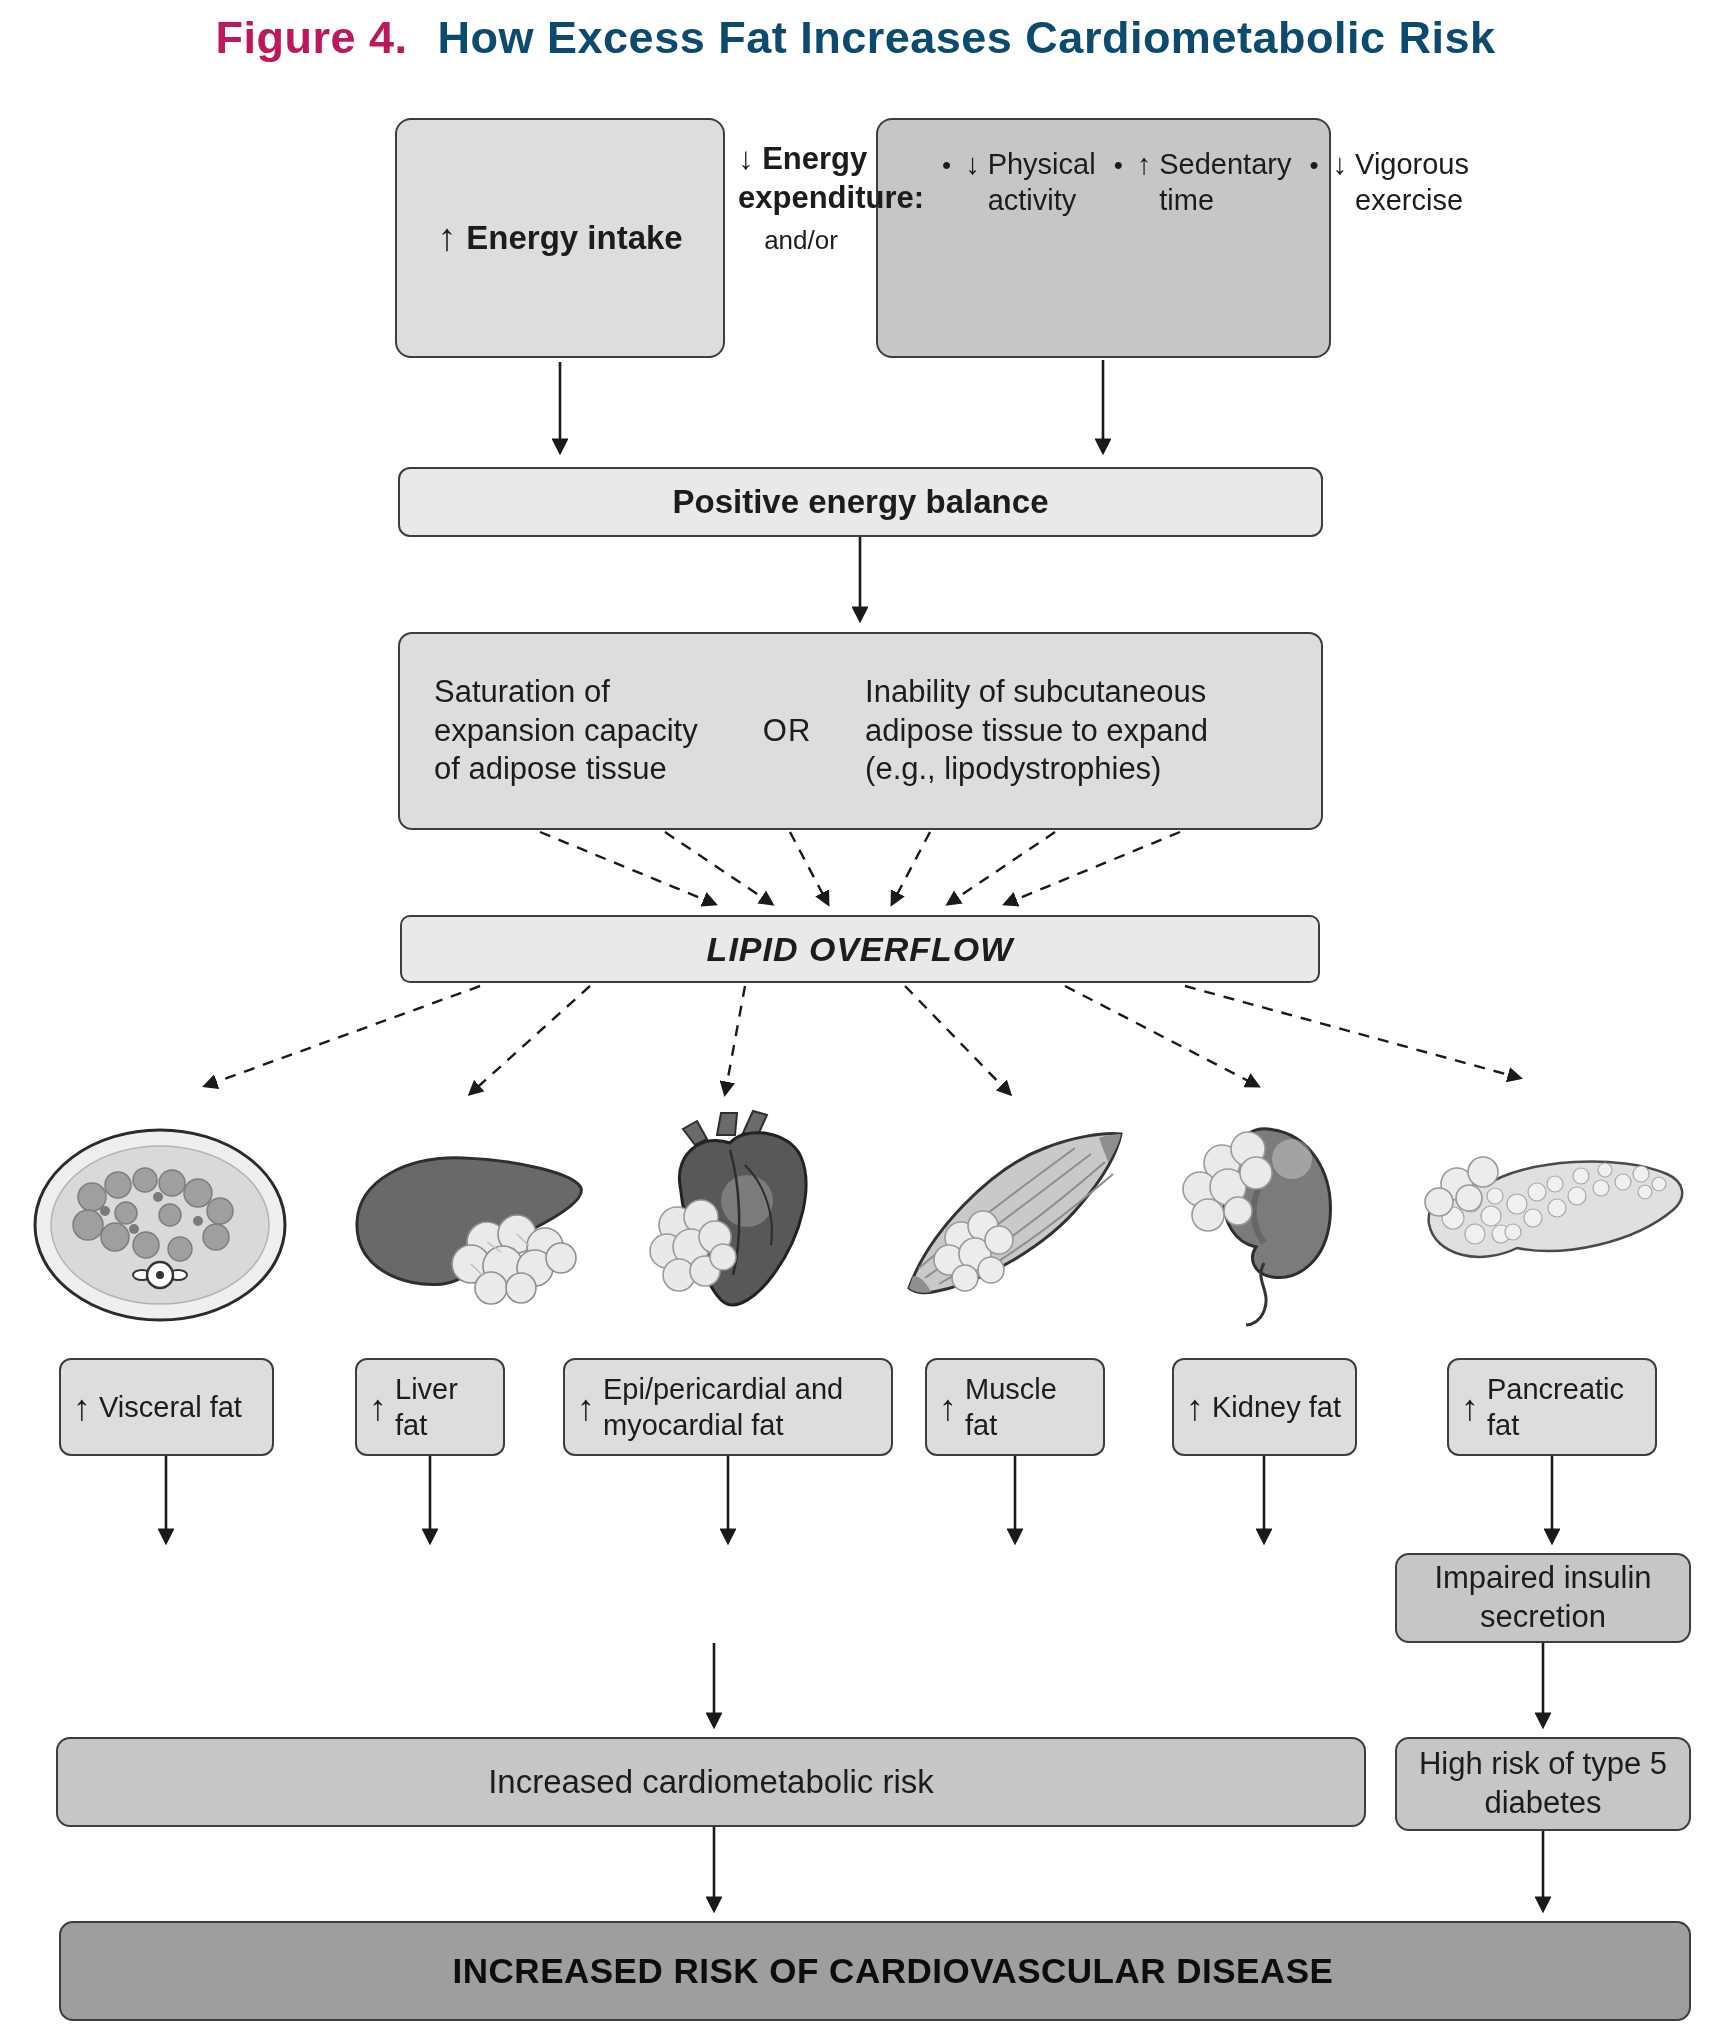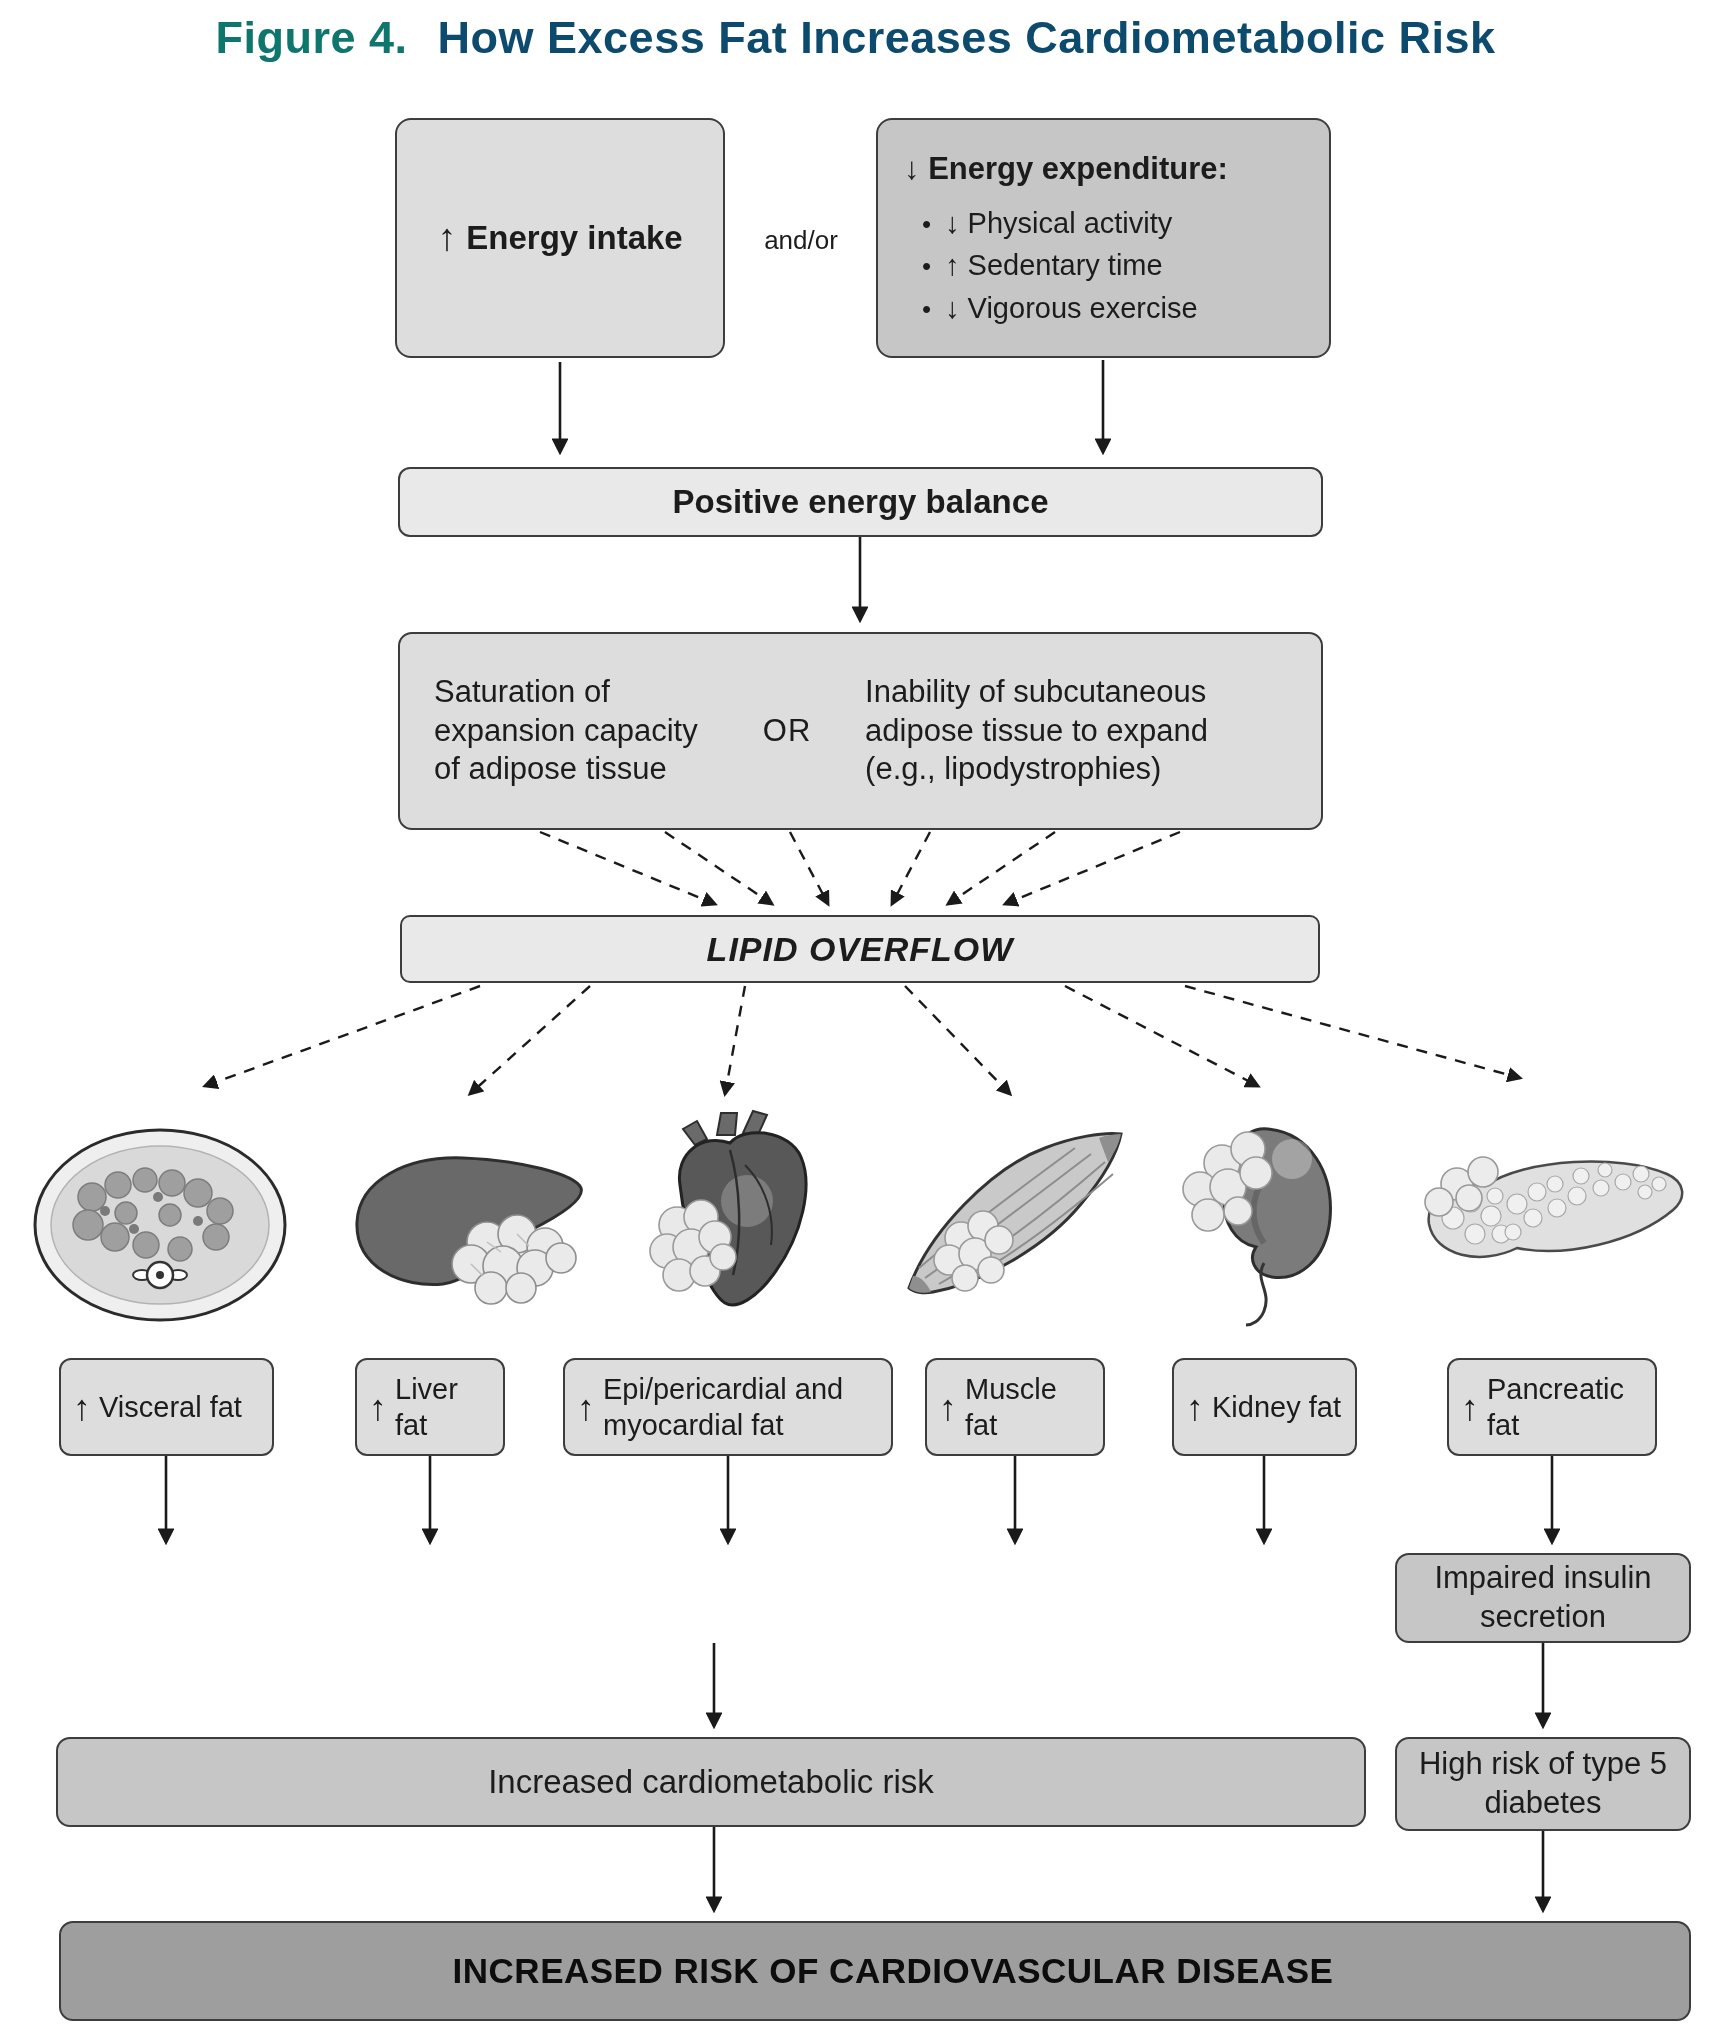--- a/index.html
+++ b/index.html
@@ -5,39 +5,39 @@
   html,body { margin:0; padding:0; background:#ffffff; }
   .page {
     position:relative; width:1711px; height:2044px; background:#ffffff;
     font-family:"Liberation Sans", sans-serif; color:#1c1c1c; overflow:hidden;
   }
   .overlay { position:absolute; left:0; top:0; width:1711px; height:2044px; z-index:1; }
   .title {
     position:absolute; left:0; top:12px; width:1711px; text-align:center;
     font-size:45px; font-weight:bold; z-index:2; letter-spacing:0.5px;
   }
-  .fig-label { color:#0f766e; margin-right:30px; }
+  .fig-label { color:#be185d; margin-right:30px; }
   .fig-heading { color:#0c4a6e; }
   .box {
     position:absolute; box-sizing:border-box; z-index:2;
     border:2px solid #3d3d3d; border-radius:16px;
     display:flex; align-items:center; justify-content:center;
     font-size:30px; line-height:1.25; text-align:center;
   }
   .bg-light  { background:#dddddd; }
   .bg-lighter{ background:#e9e9e9; }
   .bg-mid    { background:#c6c6c6; }
   .bg-dark   { background:#9e9e9e; }
   .intake-box { font-size:33px; font-weight:bold; }
   .intake-box .big-arrow { font-size:38px; margin-right:10px; }
   .andor {
     position:absolute; z-index:2; font-size:26px; display:flex;
     align-items:center; justify-content:center;
   }
-  .expenditure-box { flex-direction:column; align-items:flex-start; justify-content:center;
+  .expenditure-box { flex-direction:row; align-items:flex-start; justify-content:center;
     padding:20px 26px; text-align:left; }
   .exp-header { font-weight:bold; font-size:31px; margin-bottom:10px; }
   .exp-item { font-size:29px; margin:6px 0 0 18px; display:flex; align-items:baseline; }
   .exp-item .bullet { margin-right:14px; font-size:26px; }
   .exp-item .arr { margin-right:8px; font-weight:bold; }
   .balance-box { font-weight:bold; font-size:33px; }
   .saturation-box { justify-content:flex-start; padding:26px 34px; text-align:left; }
   .sat-left  { width:300px; font-size:31px; }
   .sat-or    { width:170px; text-align:center; font-size:31px; letter-spacing:1px; }
   .sat-right { width:460px; font-size:31px; }

